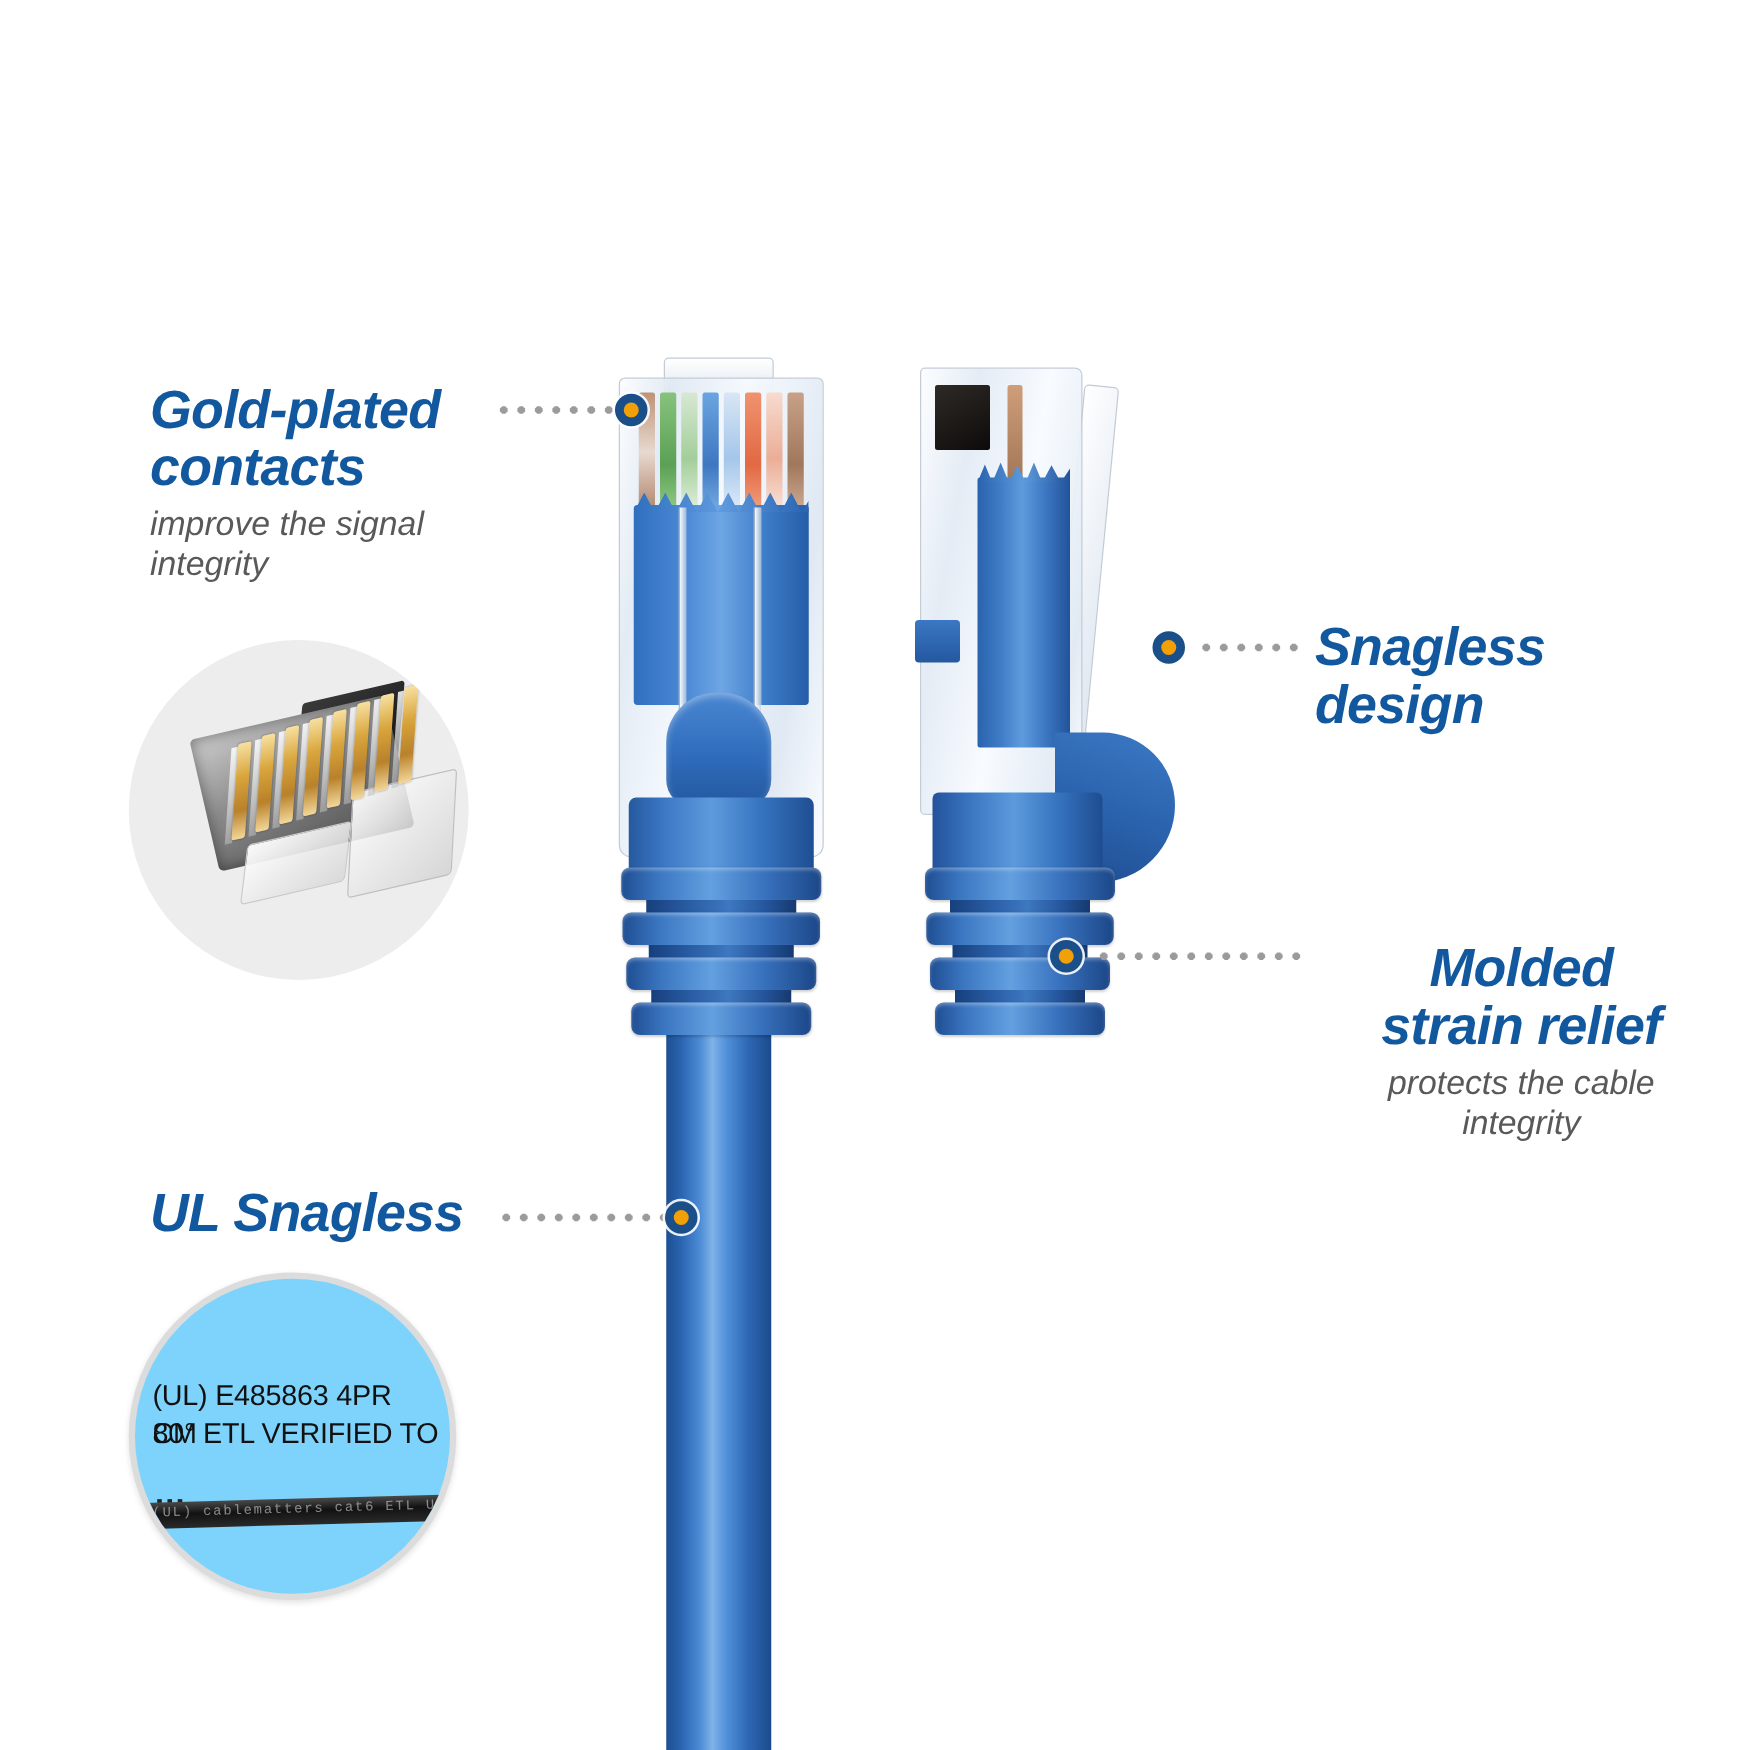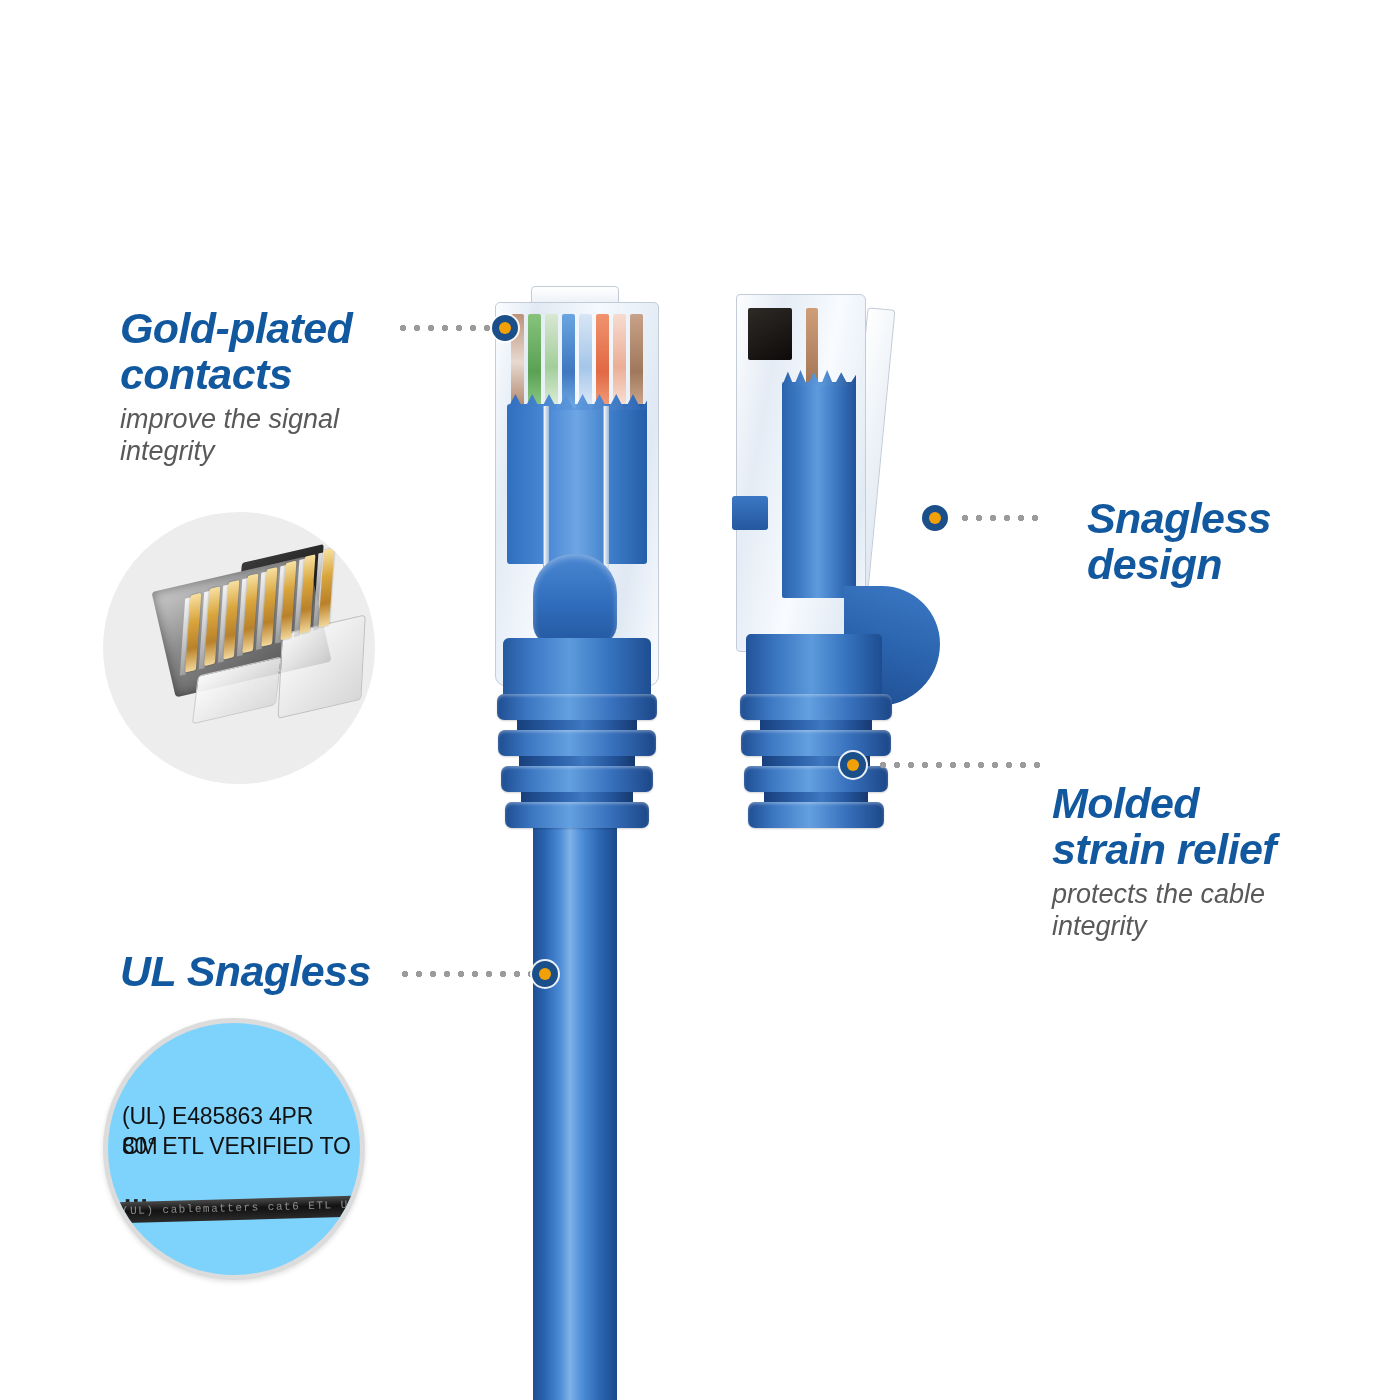--- a/index.html
+++ b/index.html
@@ -427,28 +427,28 @@
       <div class="pin" style="left:152px; top:28px;"></div>
       <div class="pin-gap" style="left:166px; top:28px;"></div>
       <div class="pin" style="left:172px; top:26px;"></div>
       <div class="pin-gap" style="left:186px; top:26px;"></div>
       <div class="pin" style="left:192px; top:24px;"></div>
     </div>
   </div>
 
   <div class="marker" style="left:922px; top:505px;"></div>
   <div class="leader" style="left:958px; top:515px; width:84px;"></div>
-  <div class="callout right" style="left:1052px; top:495px; width:300px;margin-left:35px;">
+  <div class="callout right" style="left:1052px; top:495px; width:300px;">
     <div class="headline">Snagless
 design</div>
   </div>
 
   <div class="marker" style="left:840px; top:752px;"></div>
   <div class="leader" style="left:876px; top:762px; width:166px;"></div>
-  <div class="callout right" style="left:1052px; top:780px; width:330px;">
+  <div class="callout right" style="left:1052px; top:752px; width:330px;text-align:center;">
     <div class="headline">Molded
 strain relief</div>
     <div class="sub">protects the cable
 integrity</div>
   </div>
 
   <div class="callout" style="left:120px; top:948px; width:290px;">
     <div class="headline">UL Snagless</div>
   </div>
   <div class="leader" style="left:398px; top:971px; width:138px;"></div>

